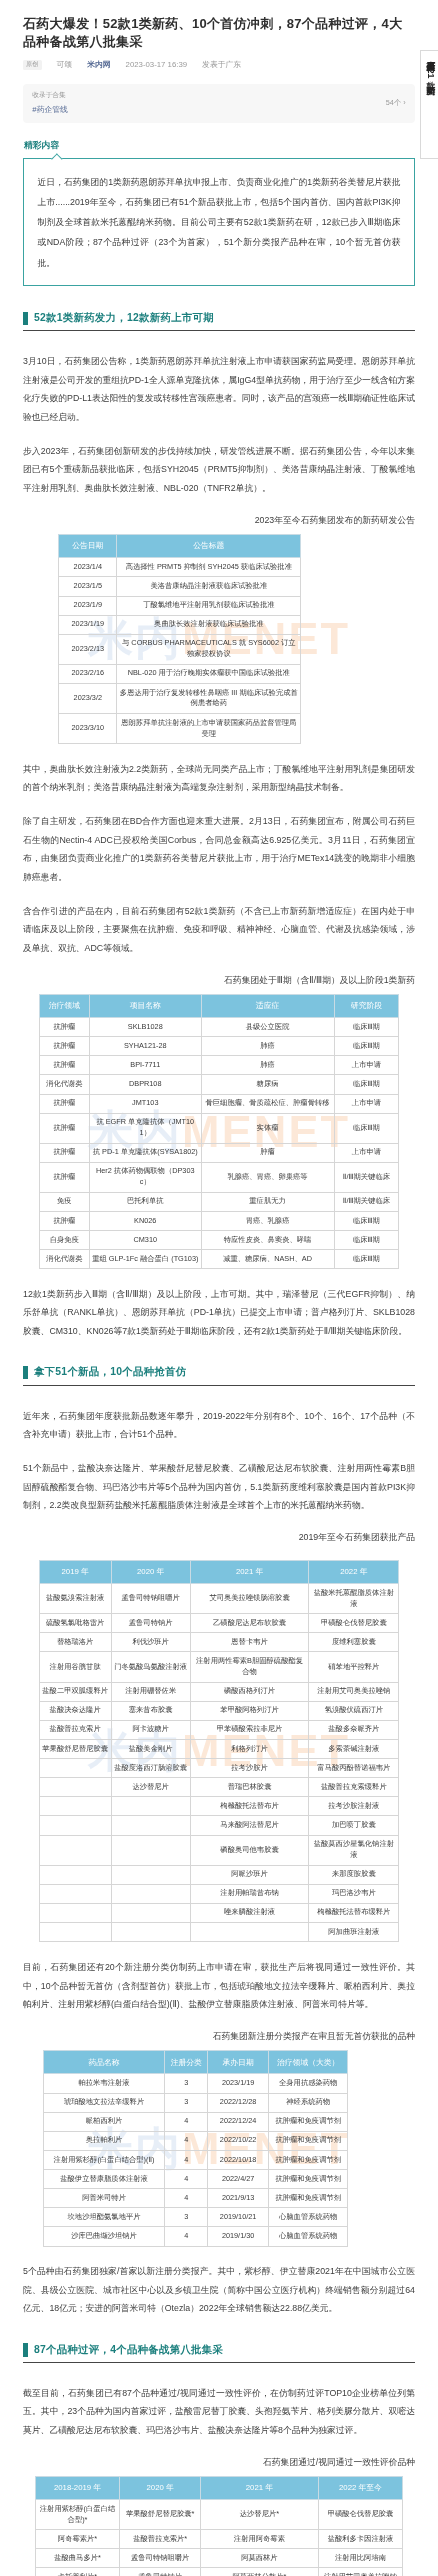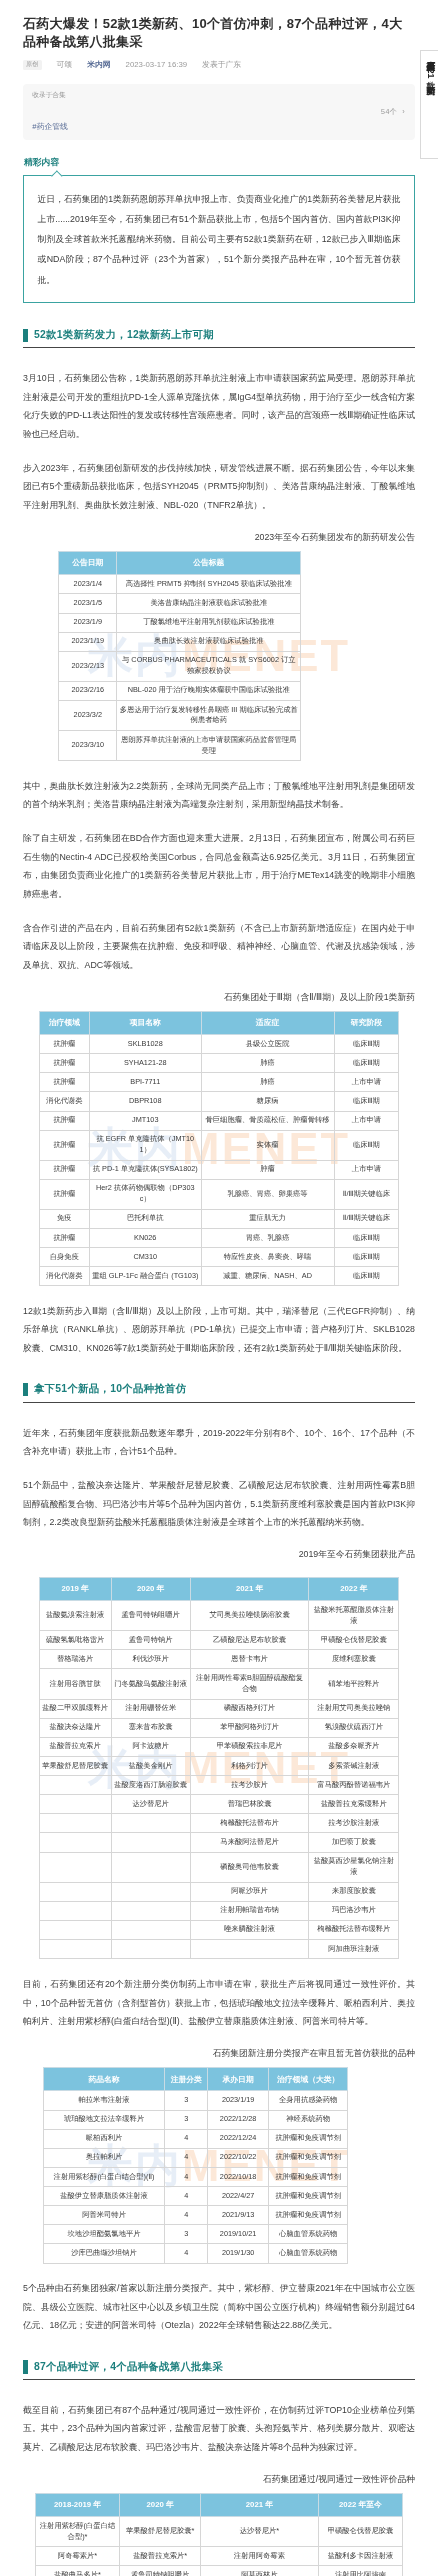--- a/index.html
+++ b/index.html
@@ -14,24 +14,24 @@
     font-size:13px; line-height:1.45; color:#2f2f2f; font-weight:700;
     margin:0 0 7.3px 0; letter-spacing:0.3px;
   }
   .byline{font-size:7.8px; color:#9a9a9a; margin-bottom:13.5px; display:flex; align-items:center; gap:15px;}
   .byline .orig-badge{background:#f2f2f2;color:#9a9a9a;font-size:6.2px;padding:0.5px 3.1px;border-radius:1.6px;}
   .byline .account{color:#576b95;font-weight:600;}
   .collection{
     background:#f7f7f7;border-radius:4.1px;padding:7.3px 9.3px;margin:0 0 17.6px 0;
     display:flex;align-items:center;justify-content:space-between;cursor:pointer;
   }
-  .collection .left{display:flex;flex-direction:column;gap:21px;}
+  .collection .left{display:flex;flex-direction:column;gap:4px;}
   .collection .label{font-size:6.7px;color:#9a9a9a;}
   .collection .tag{font-size:7.8px;color:#576b95;}
-  .collection .count{font-size:7.3px;color:#9a9a9a;font-family:Liberation Mono, monospace;}
+  .collection .count{font-size:7.3px;color:#9a9a9a;}
   .hl-label{color:#1b7f7d;font-weight:700;font-size:8.8px;margin:0 0 6.2px 1px;}
   .hl-box{
     position:relative;border:0.5px solid #3aa3a1;padding:12.4px 13.5px;margin:0 0 25px 0;
   }
   .hl-notch{
     position:absolute;top:-4.1px;left:29px;width:6.7px;height:6.7px;background:#fff;
     border-left:0.5px solid #3aa3a1;border-top:0.5px solid #3aa3a1;transform:rotate(45deg);
   }
   .hl-box p{margin:0;font-size:8.8px;line-height:2.3;text-align:justify;color:#3a3a3a;}
   .sec-head{
@@ -48,21 +48,21 @@
     font-size:45px;font-weight:700;white-space:nowrap;pointer-events:none;
     letter-spacing:2.1px;z-index:0;
   }
   .watermark .wm-cn{color:rgba(120,160,210,.18);}
   .watermark .wm-en{color:rgba(242,140,60,.20);}
   table.data{
     border-collapse:collapse;table-layout:fixed;position:relative;z-index:1;
     background:transparent;
   }
   table.data th{
-    background:#7cc3de;color:#ffffff;font-weight:700;font-size:7.8px;
+    background:#7cc3de;color:#ffffff;font-weight:400;font-size:7.8px;
     padding:5.2px 2.1px;border:0.5px solid #c9dbe4;text-align:center;white-space:pre-line;line-height:1.5;
   }
   table.data td{
     border:0.5px solid #d6d6d6;font-size:7.3px;color:#3a3a3a;text-align:center;
     padding:3.6px 2.1px;line-height:1.5;word-break:break-all;background:transparent;
   }
   .t1{width:62%;margin-left:9%;}
   .t2{width:92%;margin:0 auto;}
   .t3{width:92%;margin:16px auto;}
   .t4{width:78%;margin-left:5%;}

